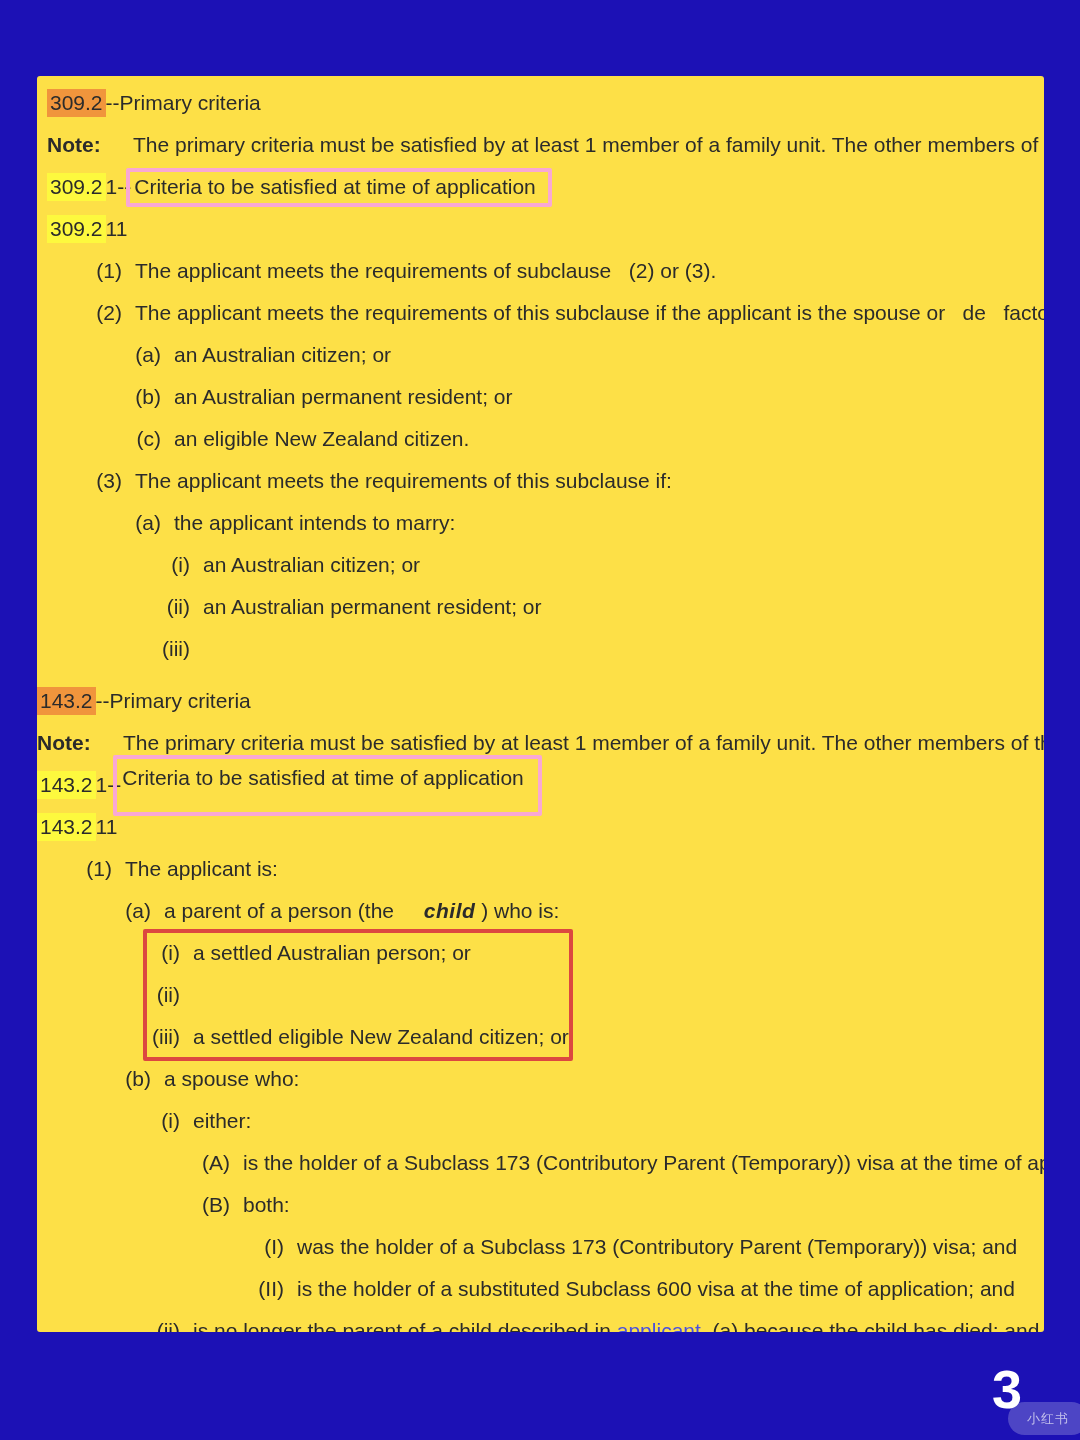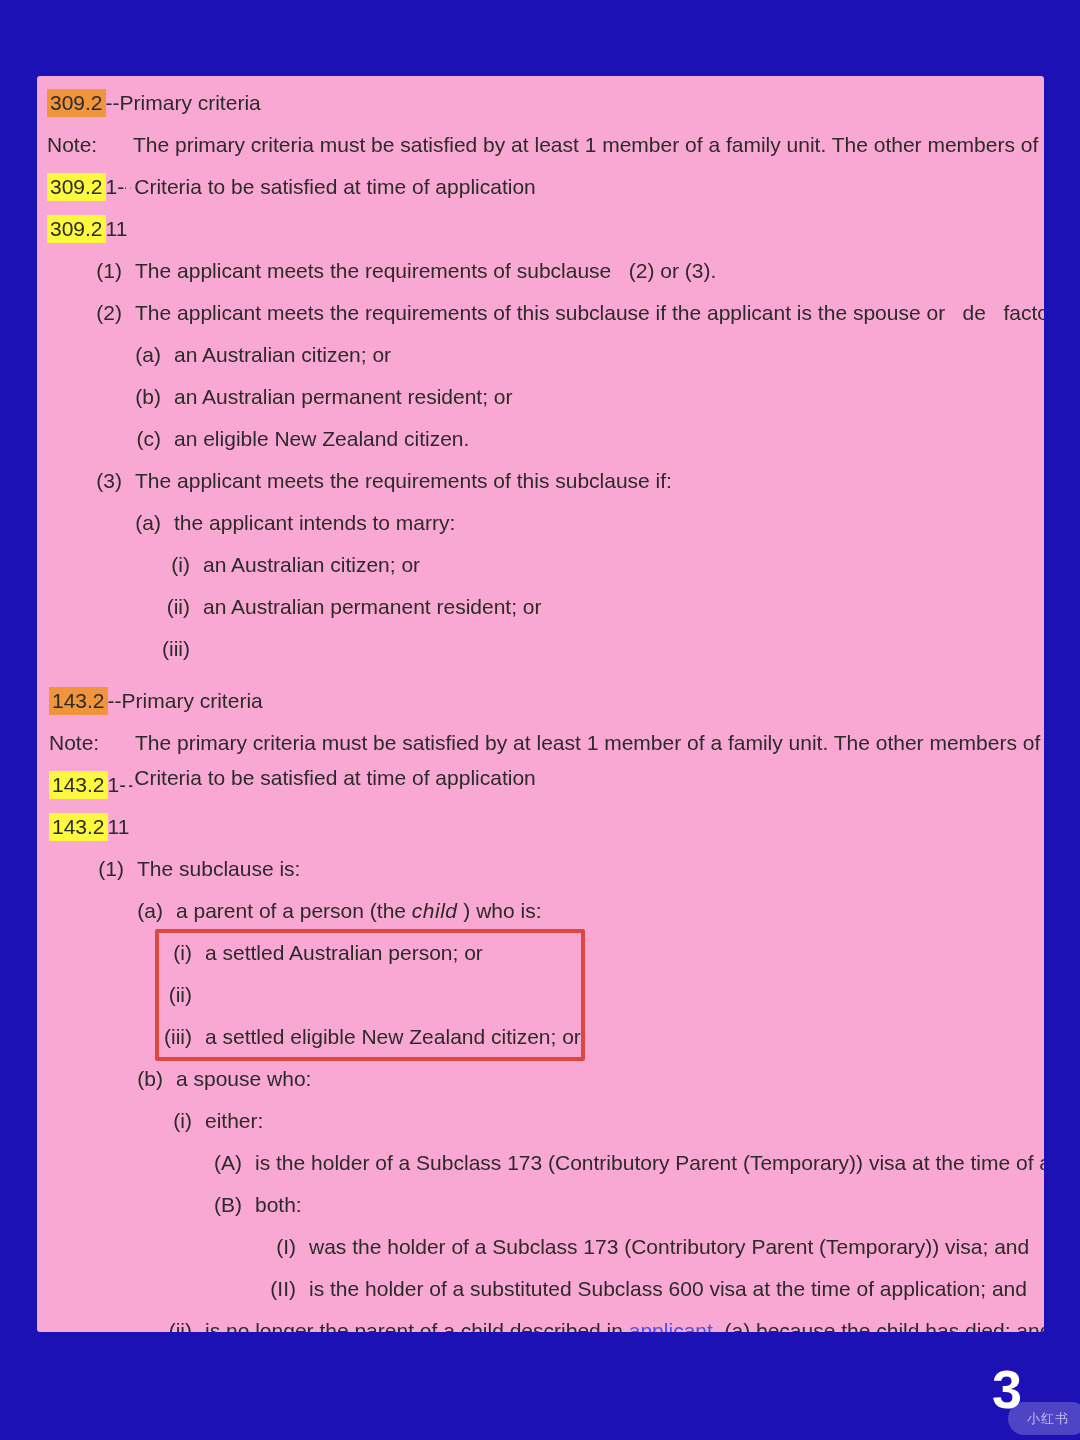--- a/index.html
+++ b/index.html
@@ -4,49 +4,49 @@
 <style>
   html,body{margin:0;padding:0;}
   body{
     width:1080px;height:1440px;position:relative;overflow:hidden;
     background:#1c11b5;
     font-family:"Liberation Sans","DejaVu Sans",sans-serif;
     color:#2b2b2b;
   }
   .page{
     position:absolute;left:37px;top:76px;width:1007px;height:1256px;
-    background:#f9a8d4;border-radius:3px;overflow:hidden;
+    background:#fde047;border-radius:3px;overflow:hidden;
     box-sizing:border-box;padding-top:6px;
     font-size:21px;
   }
   .sec{position:relative;}
   .sec-309{padding-left:10px;}
-  .sec-143{padding-left:12px;margin-top:10px;}
+  .sec-143{padding-left:0;margin-top:10px;}
   .line{height:42px;display:flex;align-items:center;white-space:pre;overflow:visible;}
   .marker{flex:0 0 auto;text-align:right;margin-right:13px;white-space:pre;}
   .m1 .marker{width:75px;}
   .m2 .marker{width:114px;}
   .m3 .marker{width:143px;}
   .m4 .marker{width:193px;}
   .m5 .marker{width:247px;}
   .txt{white-space:pre;}
   .hl-orange{background:#f0953c;padding:2px 3px;}
   .hl-yellow{background:#fdf93e;padding:2px 3px;}
-  .note-label{flex:0 0 auto;width:86px;}
+  .note-label{flex:0 0 auto;width:86px;font-weight:bold;}
   .redbox{
     display:inline-block;border:4px solid #f9a8d4;border-radius:2px;
     padding:3px 12px 4px 4px;margin-left:-5px;white-space:pre;
   }
   .redbox.tall{padding:7px 14px 22px 5px;margin-left:-8px;}
   .group-box{position:relative;}
   .group-box::before{
     content:"";position:absolute;left:106px;top:-3px;width:430px;height:calc(100% + 6px);
     border:4px solid #dc4840;border-radius:2px;box-sizing:border-box;pointer-events:none;
   }
-  .emph{font-weight:normal;font-style:italic;letter-spacing:0.5px;}
+  .emph{font-weight:bold;font-style:italic;letter-spacing:0.5px;margin-left:24px;}
   .doc-link{color:#4a50e0;text-decoration:underline;cursor:pointer;}
   .page-number{
     position:absolute;right:58px;bottom:24px;
     color:#ffffff;font-size:54px;font-weight:bold;line-height:1;
   }
   .watermark{
     position:absolute;right:-8px;bottom:5px;width:80px;height:33px;
     background:rgba(255,255,255,0.22);border-radius:17px;
     display:flex;align-items:center;justify-content:center;
     color:rgba(255,255,255,0.65);font-size:13px;letter-spacing:1px;
@@ -119,21 +119,21 @@
 
     <div class="line">
       <span class="hl-yellow">143.2</span><span class="txt">1--</span><span class="redbox tall">Criteria to be satisfied at time of application</span>
     </div>
 
     <div class="line">
       <span class="hl-yellow">143.2</span><span class="txt">11</span>
     </div>
 
     <div class="line m1">
-      <span class="marker">(1)</span><span class="txt">The subclause is:</span>
+      <span class="marker">(1)</span><span class="txt">The applicant is:</span>
     </div>
 
     <div class="line m2">
       <span class="marker">(a)</span><span class="txt">a parent of a person (the </span><span class="emph txt">child</span><span class="txt"> ) who is:</span>
     </div>
 
     <div class="group-box">
       <div class="line m3">
         <span class="marker">(i)</span><span class="txt">a settled Australian person; or</span>
       </div>

